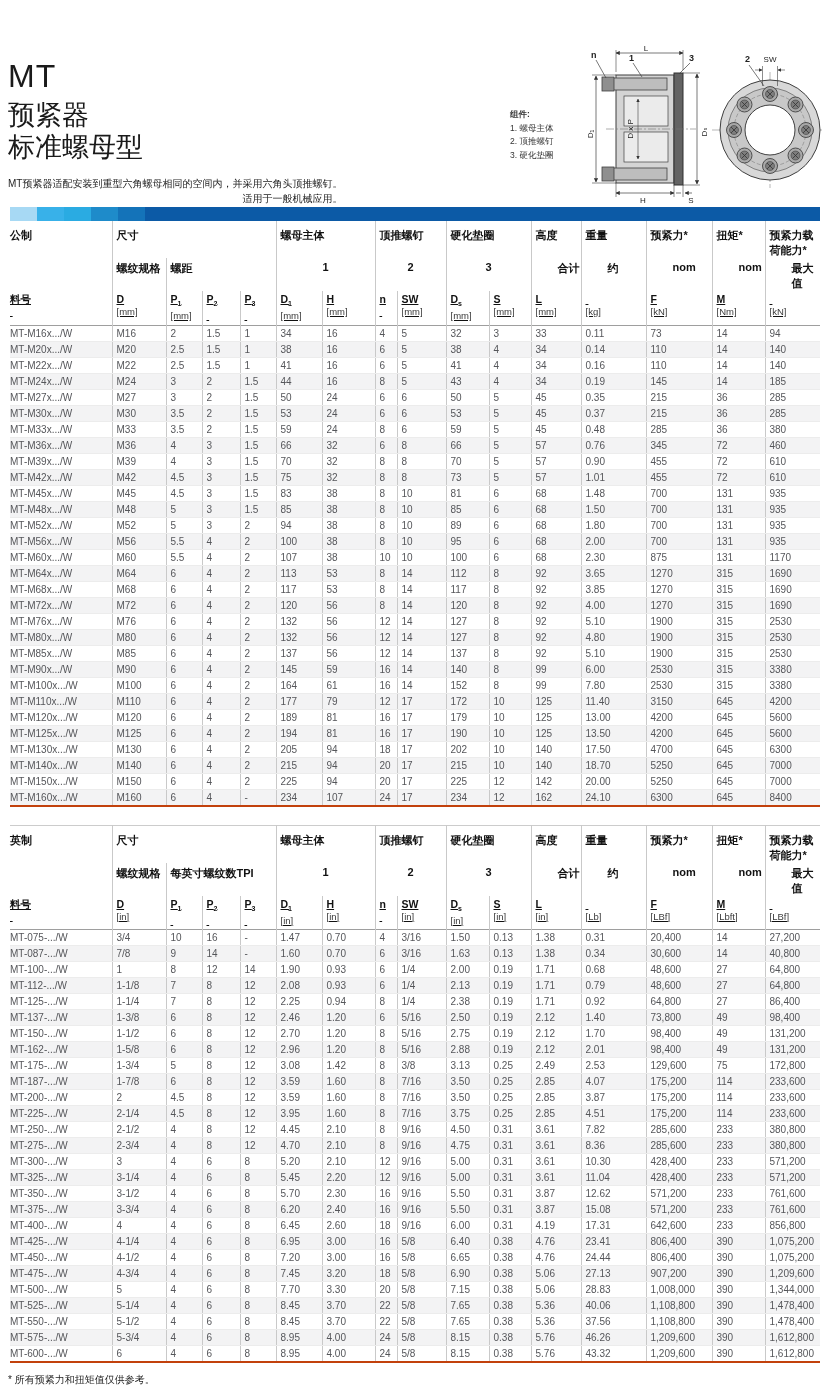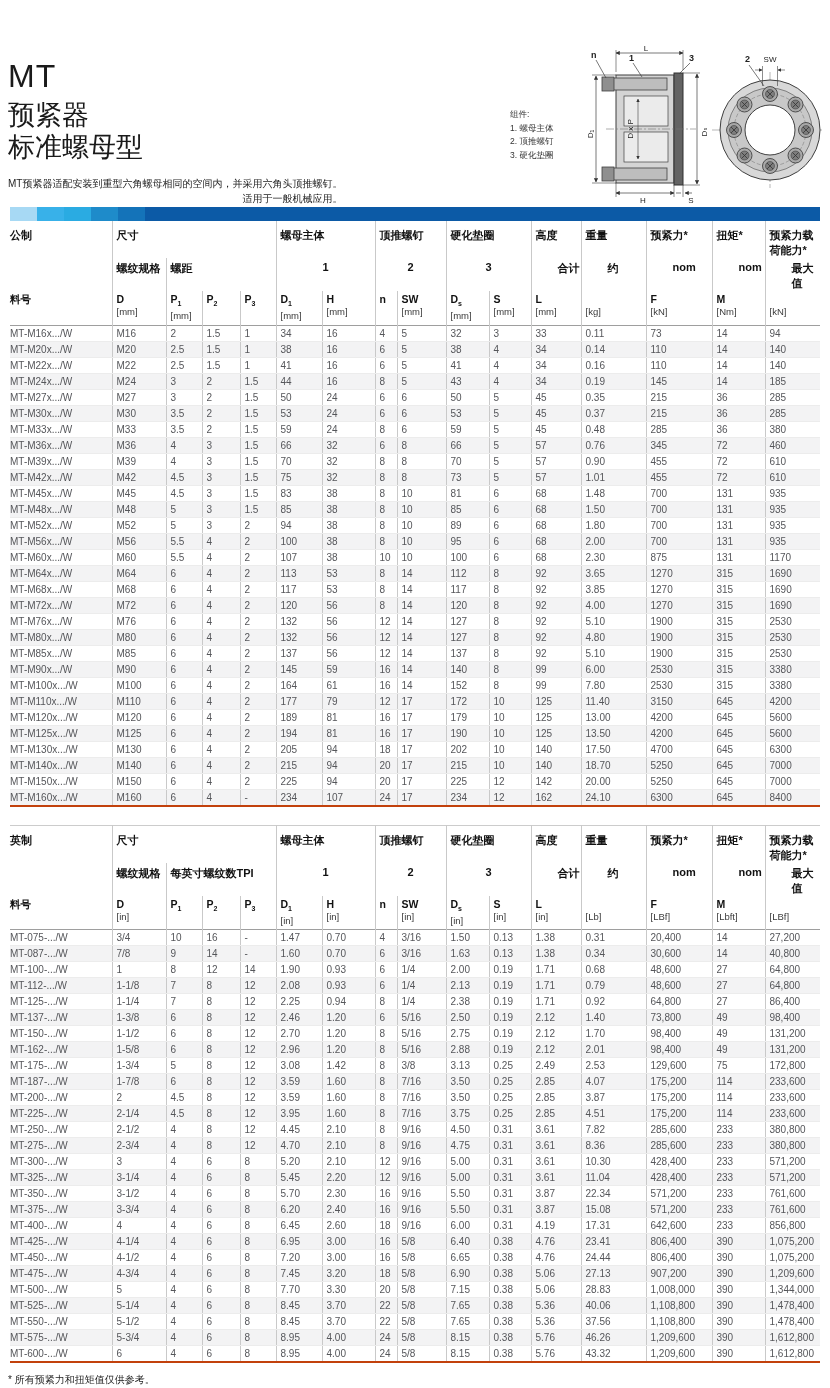--- a/index.html
+++ b/index.html
@@ -8,38 +8,38 @@
 
 
 .top{position:relative;height:207px;}
 .title-block{position:absolute;left:8px;top:60px;}
 .product{font-size:32px;font-weight:400;line-height:1.0;letter-spacing:1px;color:#1a1a1a;}
 .subtitle{font-size:27px;font-weight:400;line-height:1.2;margin-top:7px;color:#1a1a1a;}
 .desc{margin-top:12px;font-size:10px;line-height:1.5;color:#1d1d1d;text-align:right;}
 
 .diagram-block{position:absolute;right:8px;top:42px;display:flex;}
 .legend{width:62px;margin-top:66px;font-size:8.5px;line-height:1.55;color:#333;}
-.legend .lg-title{margin-bottom:1px;}
+.legend .lg-title{margin-bottom:1px;font-weight:bold;}
 
 
 .accent-bar{display:flex;height:14px;margin:0 10px;}
 .accent-bar .seg{width:27px;height:100%;}
 .accent-bar .seg.main{flex:1;}
 
 
 table.spec{width:810px;margin:0 10px;border-collapse:collapse;table-layout:fixed;border-bottom:2px solid #c2410c;}
 table.spec thead{border-bottom:1px solid #9e9e9e;}
 table.spec th{vertical-align:top;text-align:left;font-weight:bold;font-size:11px;color:#111;padding:0 0 0 4px;}
 table.spec th.first,table.spec td.first{padding-left:0;}
 table.spec th:not(.first),table.spec td:not(.first){border-left:1px solid #c9c9c9;}
 tr.grow th{height:26px;padding-top:7px;}
 tr.srow th{height:22px;padding-top:3px;}
 tr.srow th.ctr{text-align:center;padding-left:0;}
 tr.srow th.ind{padding-left:26px;}
-tr.crow th{height:34px;padding-top:2px;padding-bottom:3px;}
+tr.crow th{height:34px;padding-top:2px;padding-bottom:3px;text-decoration:underline;}
 tr.crow .sym{font-size:10.5px;font-weight:bold;line-height:13px;}
 tr.crow .sym sub{font-size:7px;}
 tr.crow .unit{font-size:9.5px;font-weight:normal;color:#3a3a3a;line-height:11px;}
 table.spec tbody td{font-size:10px;height:15px;line-height:15px;padding:0 0 0 4px;color:#55565a;white-space:nowrap;overflow:hidden;border-bottom:1px solid #ececec;}
 table.spec tbody tr:nth-child(even){background:#f3f3f4;}
 #imperial-table{margin-top:18px;border-top:1px solid #ccc;}
 
 
 .footnotes{margin:10px 10px 0 8px;}
 .fn-line{font-size:10px;line-height:14.5px;color:#1d1d1d;white-space:pre;}
@@ -1277,21 +1277,21 @@
           <td>4</td>
           <td>6</td>
           <td>8</td>
           <td>5.70</td>
           <td>2.30</td>
           <td>16</td>
           <td>9/16</td>
           <td>5.50</td>
           <td>0.31</td>
           <td>3.87</td>
-          <td>22.34</td>
+          <td>12.62</td>
           <td>571,200</td>
           <td>233</td>
           <td>761,600</td>
         </tr>
         <tr>
           <td class="first">MT-375-.../W</td>
           <td>3-3/4</td>
           <td>4</td>
           <td>6</td>
           <td>8</td>

